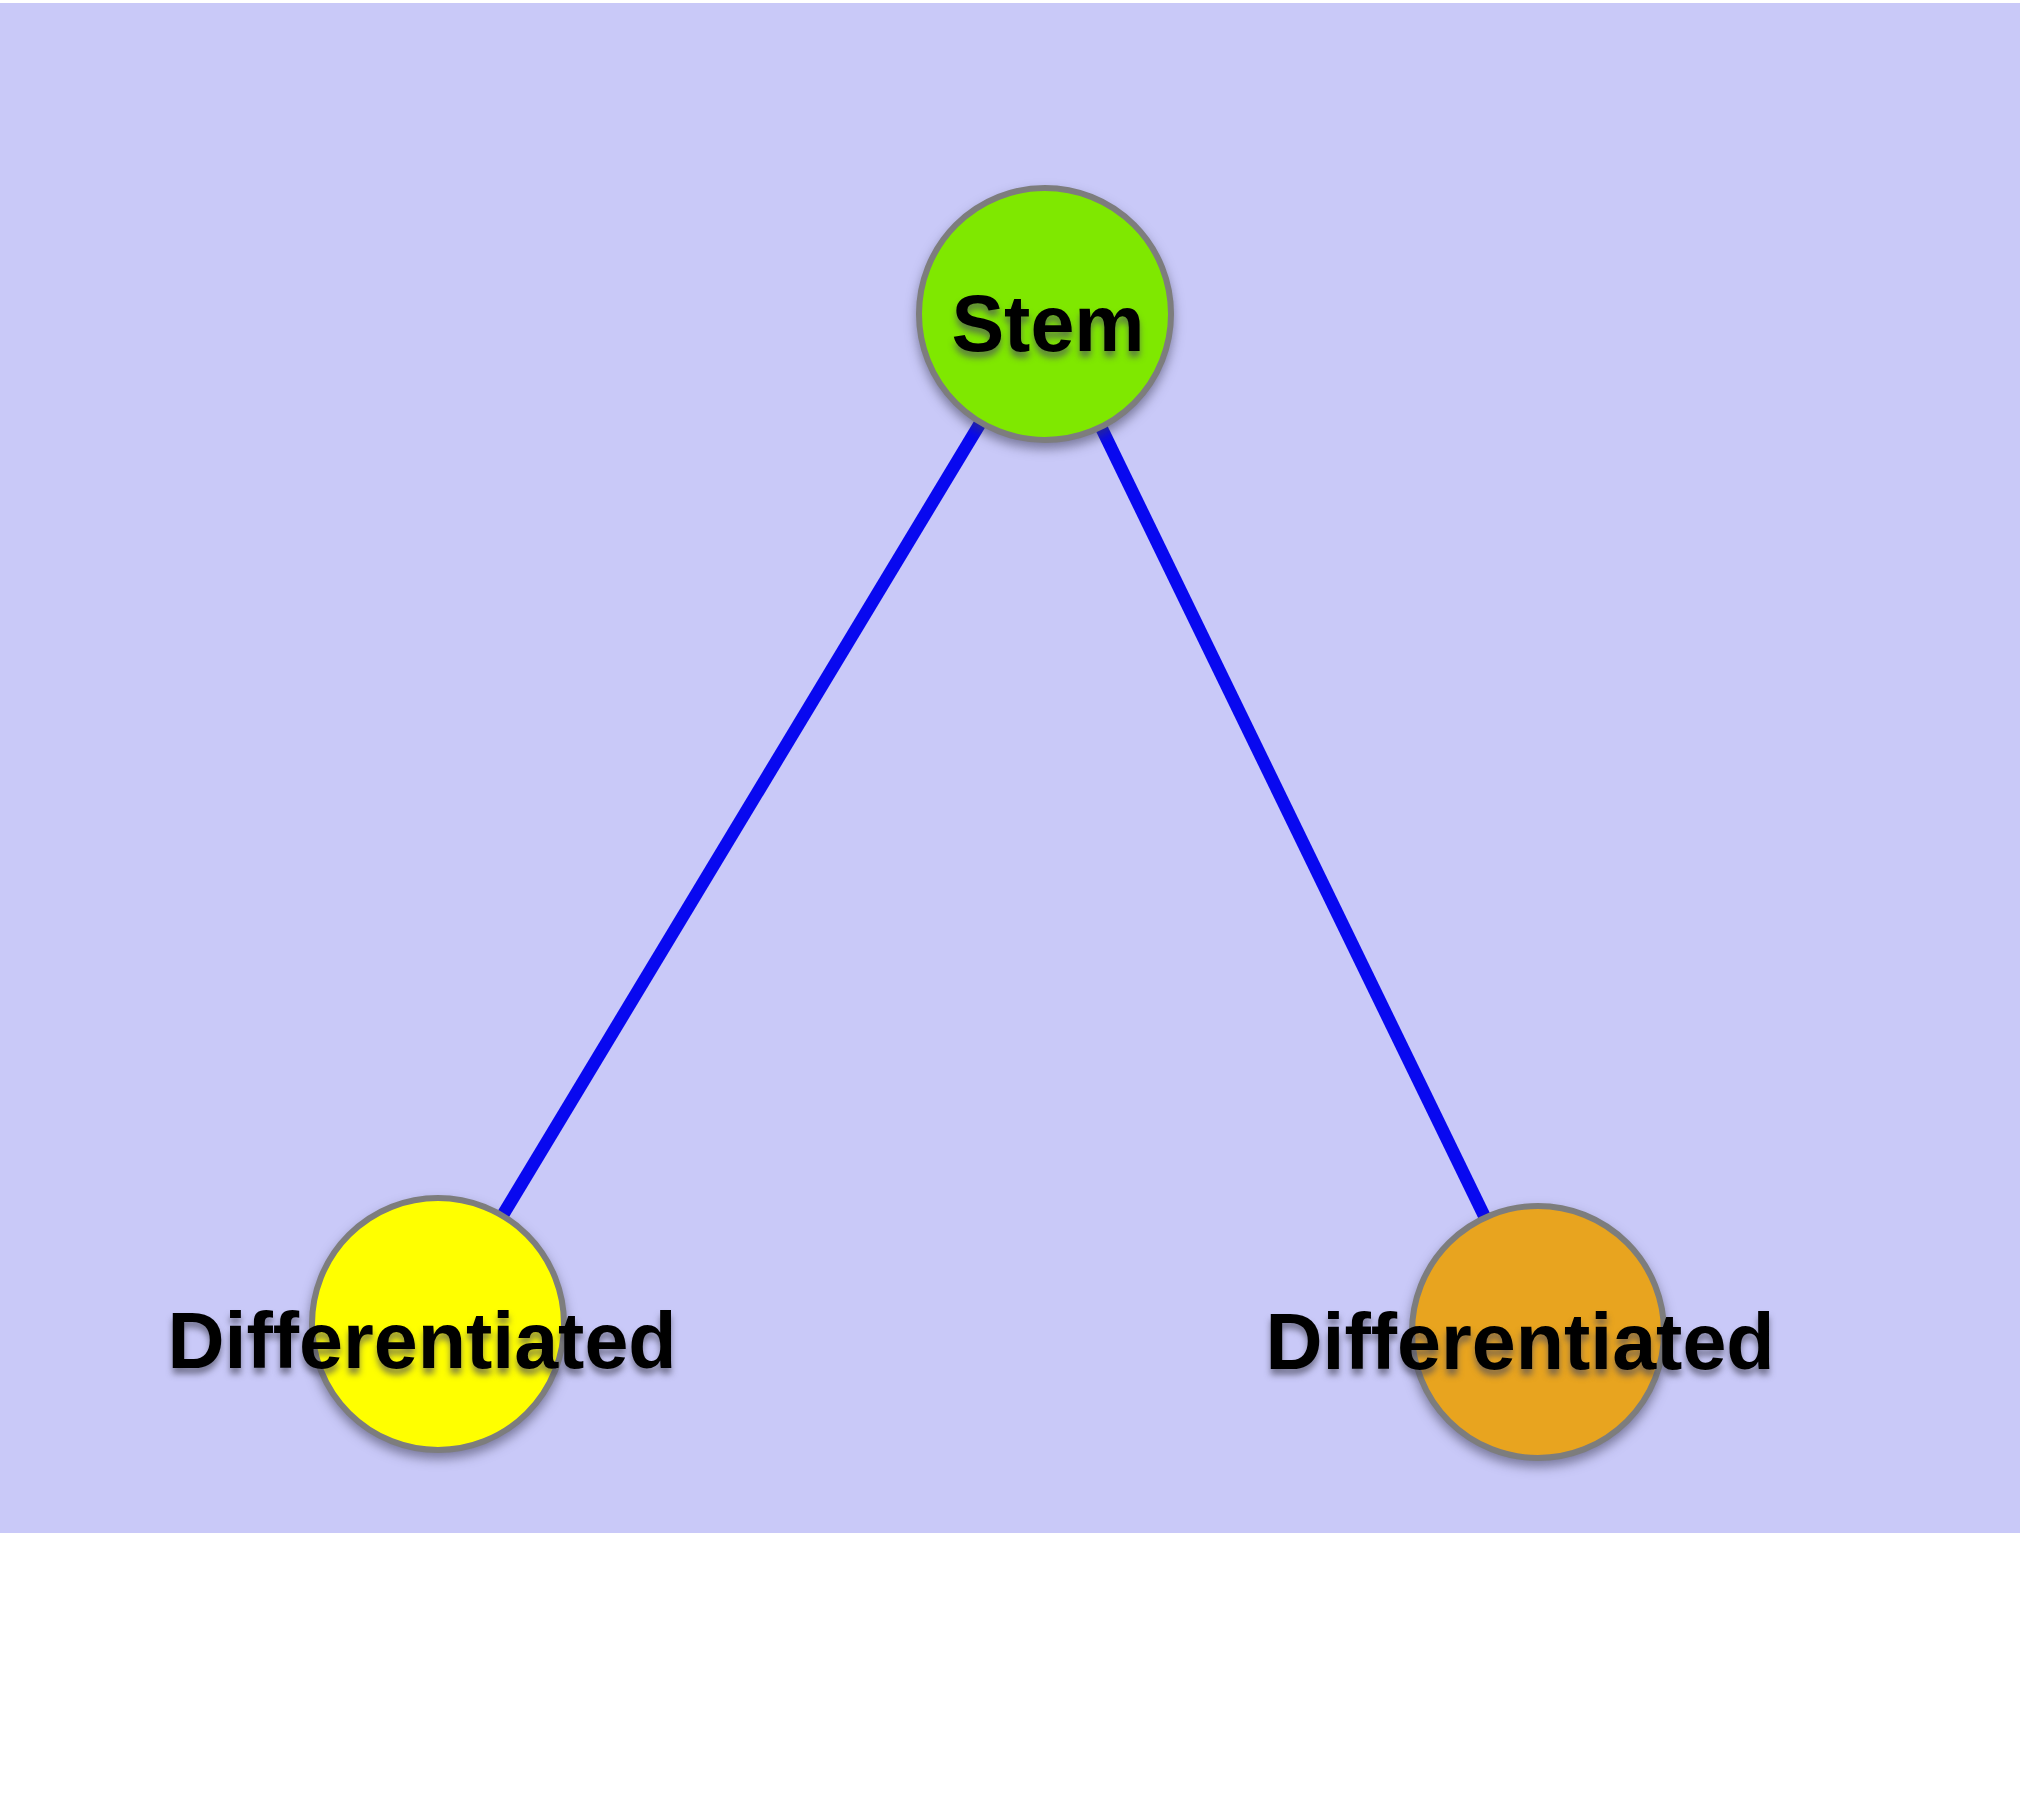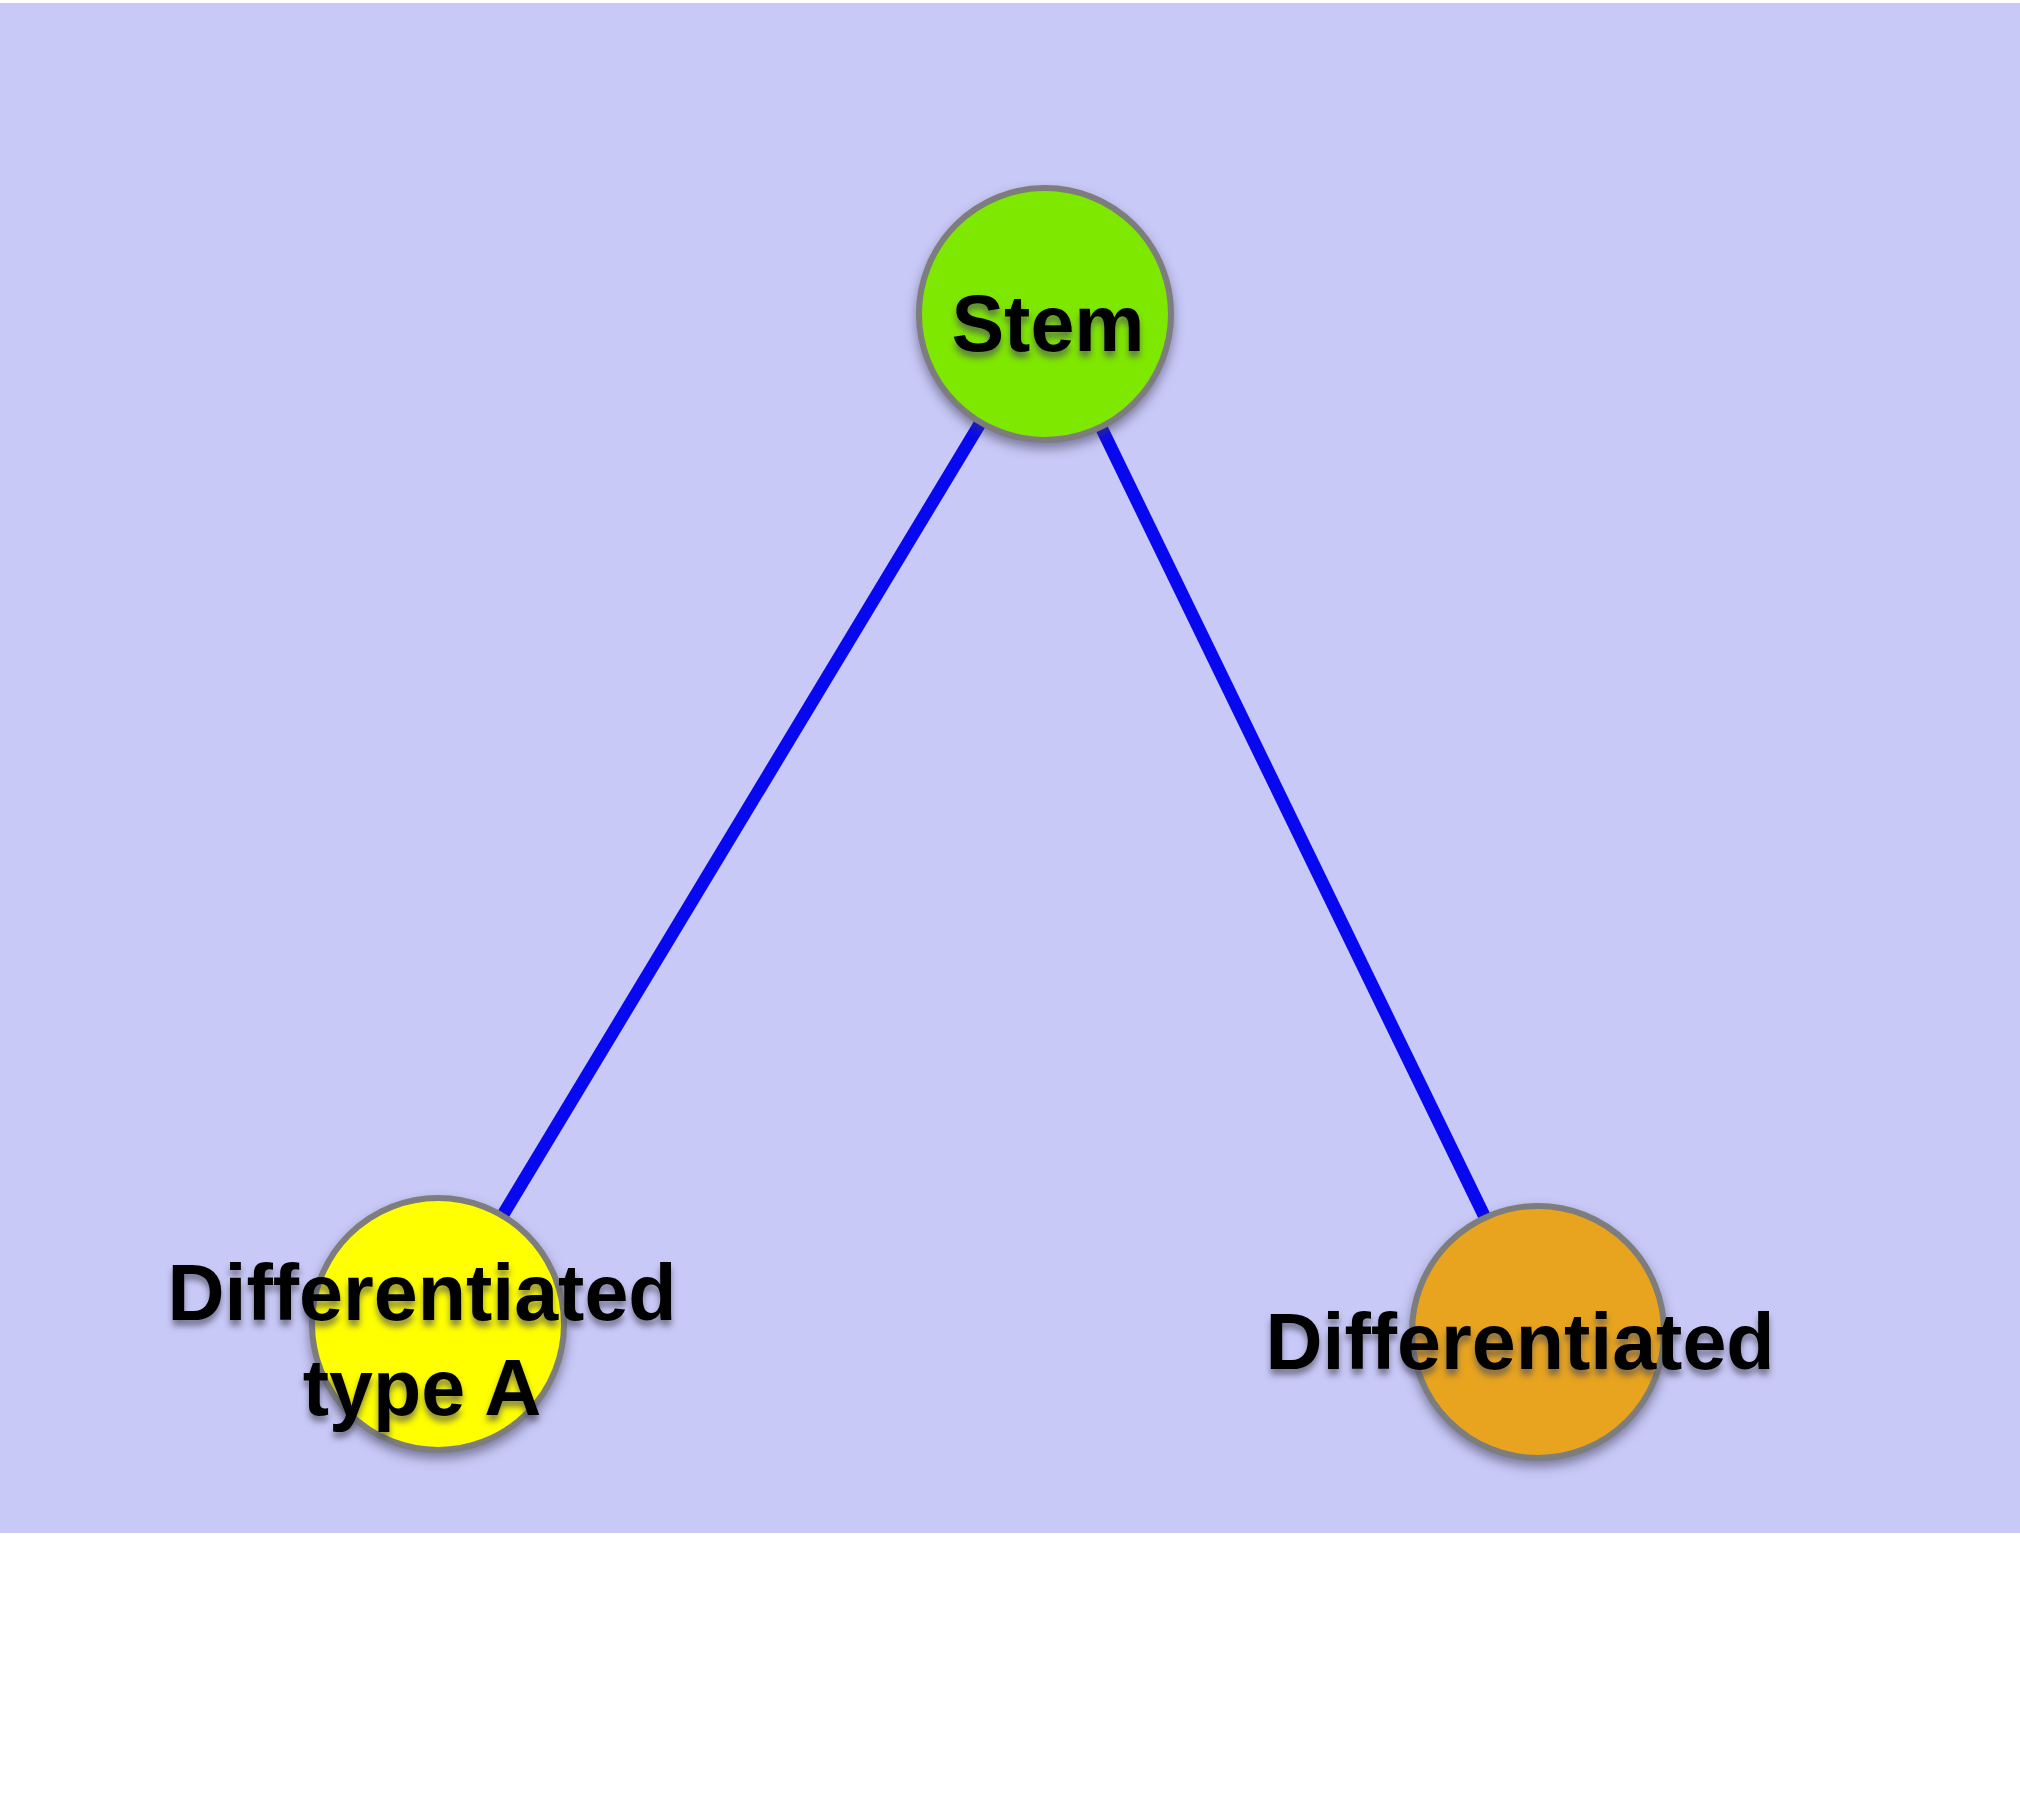--- a/index.html
+++ b/index.html
@@ -73,21 +73,20 @@
     </svg>
 
     <div class="node stem"></div>
     <div class="node type-a"></div>
     <div class="node type-b"></div>
 
     <div class="label stem-label">Stem</div>
 
     <div class="label type-a-label">
       <div class="label-line">Differentiated</div>
-      <div class="label-line">type A</div>
     </div>
 
     <div class="label type-b-label">
       <div class="label-line">Differentiated</div>
     </div>
 
   </div>
 </div>
 
 

